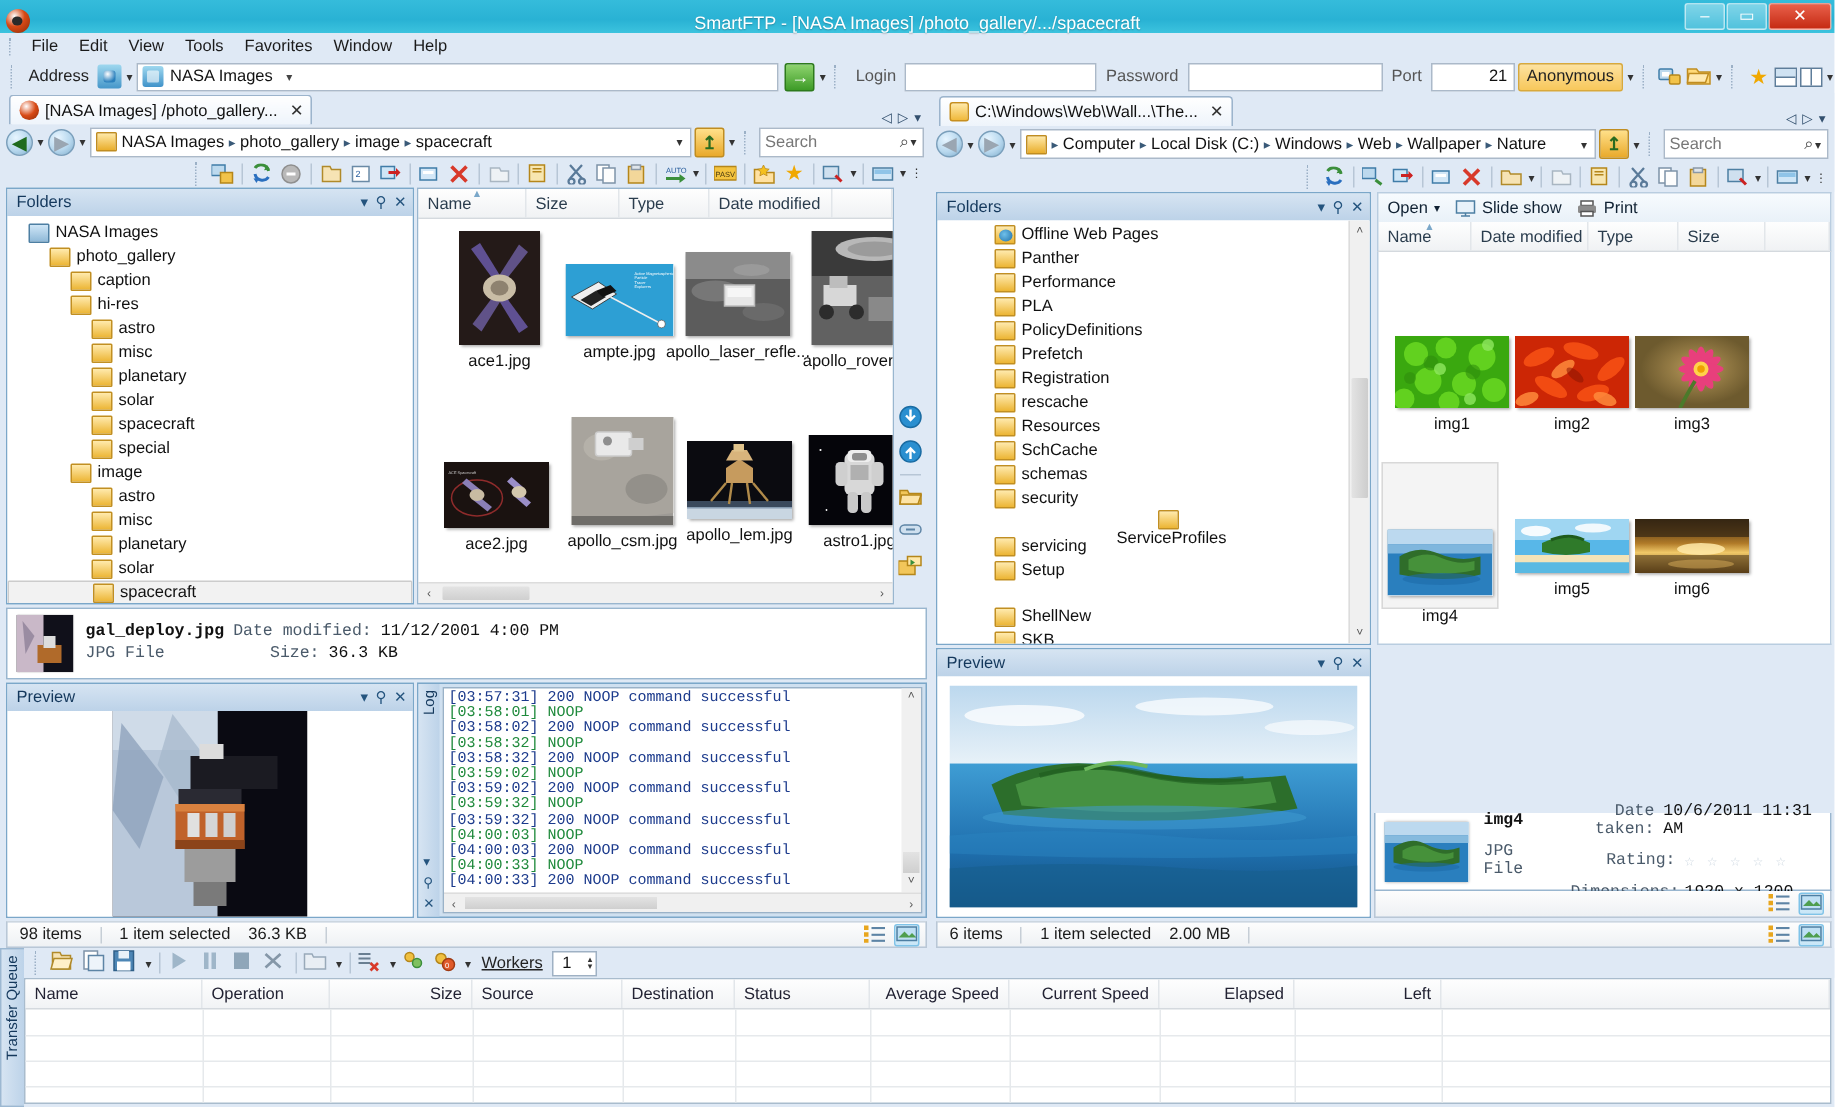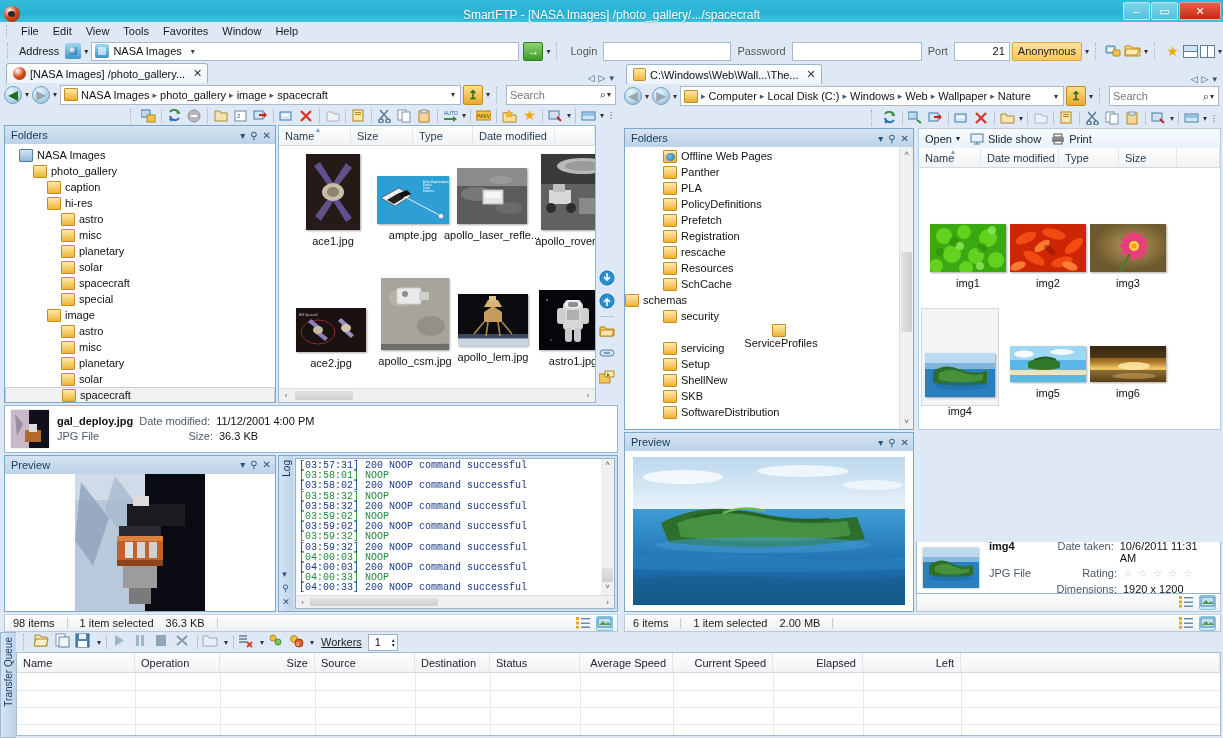--- a/index.html
+++ b/index.html
@@ -322,21 +322,21 @@
   .vsep { width:14px; height:1px; background:#b7c6d6; }
 
   
   .detailstrip {
     flex: 0 0 auto; height: 48px; margin: 2px 2px 0 4px;
     background: #fff; border: 1px solid #99b6cf;
     display: flex; align-items: center; padding: 4px 6px; gap: 8px;
   }
   .detailstrip .dthumb { width: 38px; height: 38px; flex:0 0 auto; box-shadow:0 0 1px rgba(0,0,0,.4); }
   .dinfo { display:flex; flex-direction: column; gap: 3px; font-size: 11px; }
-  .dline { display: flex; gap: 6px; align-items: flex-start; }
+  .dline { display: flex; gap: 6px; align-items: center; font-family: Liberation Mono, monospace; }
   .dname { font-weight: bold; color: #111; }
   .dlabel { color: #4a5a6a; }
   .dval { color: #111; }
 
   
   .previewdock {
     flex: 0 0 auto; display:flex; flex-direction:column;
     background:#fff; border:1px solid #7ba7c9;
   }
   .previewdock .pbody {
@@ -1223,20 +1223,24 @@
             <div class="trow" style="padding-left: 38px;">
                 <span class="fi web"></span>
                 <span>Offline Web Pages</span>
               </div>
               <div class="trow" style="padding-left: 38px;">
                 <span class="fi"></span>
                 <span>Panther</span>
               </div>
               <div class="trow" style="padding-left: 38px;">
                 <span class="fi"></span>
+                <span>Performance</span>
+              </div>
+              <div class="trow" style="padding-left: 38px;">
+                <span class="fi"></span>
                 <span>PLA</span>
               </div>
               <div class="trow" style="padding-left: 38px;">
                 <span class="fi"></span>
                 <span>PolicyDefinitions</span>
               </div>
               <div class="trow" style="padding-left: 38px;">
                 <span class="fi"></span>
                 <span>Prefetch</span>
               </div>
@@ -1249,41 +1253,41 @@
                 <span>rescache</span>
               </div>
               <div class="trow" style="padding-left: 38px;">
                 <span class="fi"></span>
                 <span>Resources</span>
               </div>
               <div class="trow" style="padding-left: 38px;">
                 <span class="fi"></span>
                 <span>SchCache</span>
               </div>
-              <div class="trow" style="">
+              <div class="trow" style="padding-left: 38px;">
                 <span class="fi"></span>
                 <span>schemas</span>
               </div>
               <div class="trow" style="padding-left: 38px;">
                 <span class="fi"></span>
                 <span>security</span>
               </div>
               <div class="trow" style="padding-left: 24px; flex-direction: column;">
                 <span class="fi"></span>
                 <span>ServiceProfiles</span>
               </div>
               <div class="trow" style="padding-left: 38px;">
                 <span class="fi"></span>
                 <span>servicing</span>
               </div>
               <div class="trow" style="padding-left: 38px;">
                 <span class="fi"></span>
                 <span>Setup</span>
               </div>
-              <div class="trow" style="padding-left: 38px;">
+              <div class="trow" style="padding-left: 38px; margin-top: 15px;">
                 <span class="fi"></span>
                 <span>ShellNew</span>
               </div>
               <div class="trow" style="padding-left: 38px;">
                 <span class="fi"></span>
                 <span>SKB</span>
               </div>
               <div class="trow" style="padding-left: 38px;">
                 <span class="fi"></span>
                 <span>SoftwareDistribution</span>

